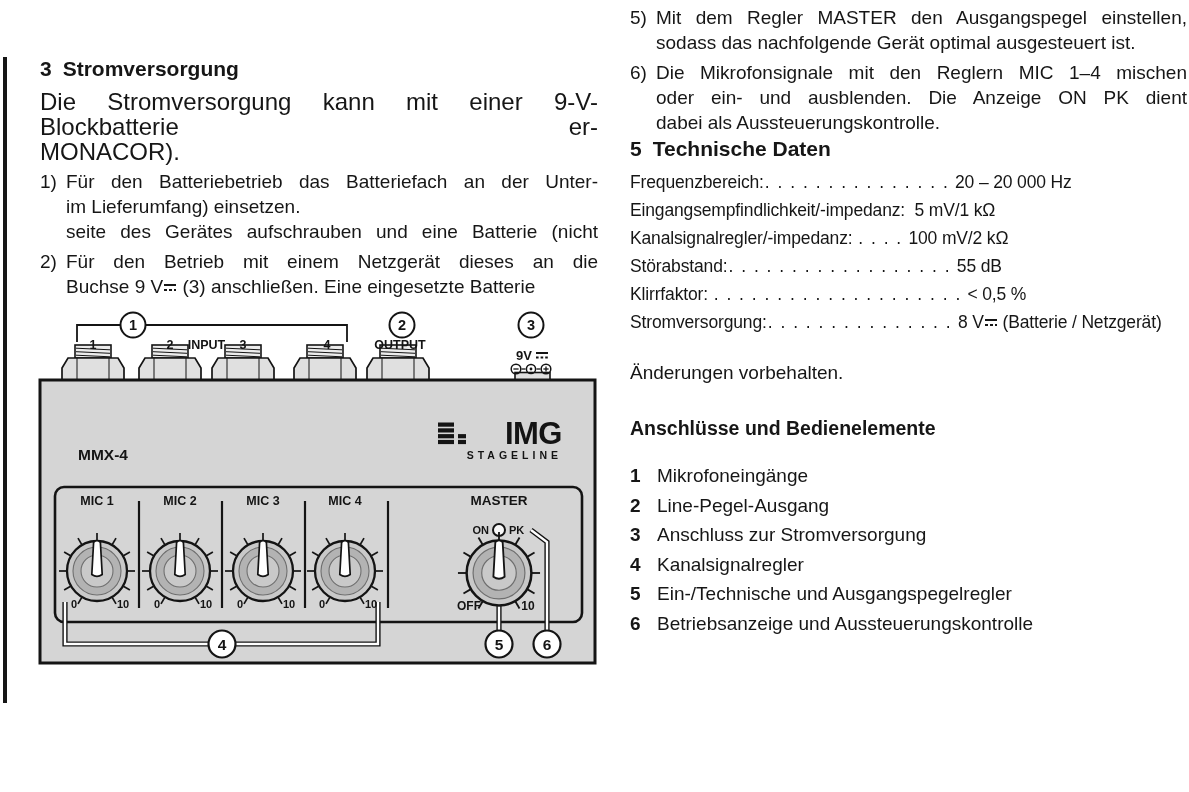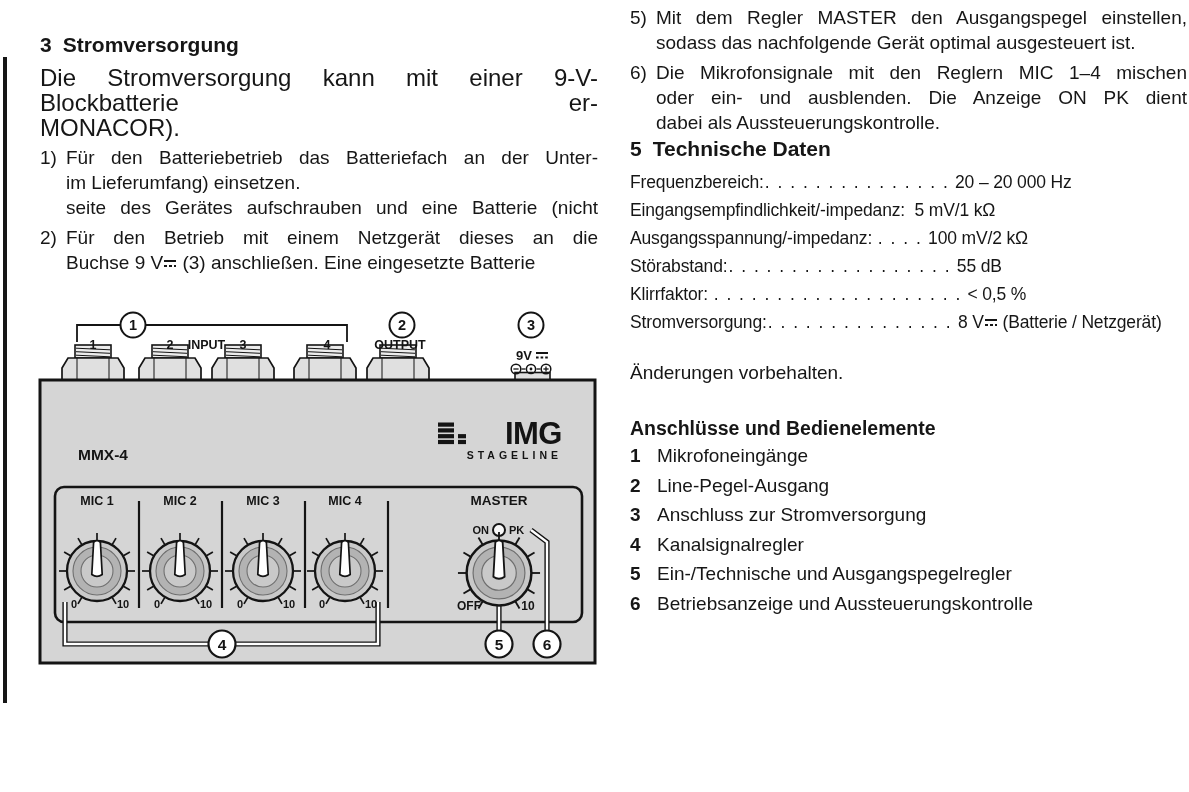--- a/index.html
+++ b/index.html
@@ -2,37 +2,37 @@
 <html><head>
 <meta charset="utf-8">
 <style>
   html,body{margin:0;padding:0;}
   body{
     width:1189px;height:792px;background:#ffffff;overflow:hidden;position:relative;
     font-family:"Liberation Sans","DejaVu Sans",sans-serif;color:#161616;
     -webkit-font-smoothing:antialiased;
   }
   .edge-bar{position:absolute;left:3px;top:57px;width:4px;height:646px;background:#161616;}
-  .col-left{position:absolute;left:40px;top:31px;width:558px;}
+  .col-left{position:absolute;left:40px;top:55px;width:558px;}
   .col-right{position:absolute;left:630px;top:5px;width:557px;}
 
   .sec-heading{font-size:21px;font-weight:bold;margin:0 0 6px 0;line-height:28px;}
   .sec-heading .hnum{margin-right:11px;}
   .para{margin:0;font-size:24px;line-height:25px;}
   .ln{display:block;}
   .j{text-align:justify;text-align-last:justify;}
 
   .list-item{position:relative;padding-left:26px;margin-top:5px;font-size:19px;line-height:25px;}
   .list-item .inum{position:absolute;left:0;top:0;}
 
   .tech-heading{margin-bottom:5px;}
   .spec{font-size:17.5px;line-height:28px;white-space:nowrap;letter-spacing:-0.15px;}
   .spec .dots{letter-spacing:1.5px;margin:0 1px;}
   .note{margin-top:24px;font-size:19px;line-height:25px;}
-  .controls-heading{font-size:19.5px;font-weight:bold;margin-top:30px;margin-bottom:0;line-height:26px;}
+  .controls-heading{font-size:19.5px;font-weight:bold;margin-top:30px;margin-bottom:20px;line-height:26px;}
   .ctrl{position:relative;padding-left:27px;font-size:19px;line-height:29.5px;}
   .ctrl .inum{position:absolute;left:0;top:0;font-weight:bold;}
 
   
   .dc{display:inline-block;position:relative;width:14px;height:9px;vertical-align:1px;}
   .dc .dc-top{position:absolute;left:1px;right:1px;top:1px;height:2px;background:#161616;}
   .dc .dc-bot{position:absolute;left:1px;right:1px;top:5.5px;height:2px;
     background:repeating-linear-gradient(90deg,#161616 0 2.8px,transparent 2.8px 4.8px);}
 
   .diagram-wrap{position:absolute;left:35px;top:308px;width:565px;height:364px;}
@@ -244,21 +244,21 @@
     <span class="ln j">Die Mikrofonsignale mit den Reglern MIC 1–4 mischen</span>
     <span class="ln j">oder ein- und ausblenden. Die Anzeige ON PK dient</span>
     <span class="ln">dabei als Aussteuerungskontrolle.</span>
   </div>
 
   <h2 class="sec-heading tech-heading"><span class="hnum">5</span><span>Technische Daten</span></h2>
 
   <div>
     <div class="spec"><span>Frequenzbereich:</span><span class="dots">. . . . . . . . . . . . . . .</span> <span>20 – 20 000 Hz</span></div>
     <div class="spec"><span>Eingangsempfindlichkeit/-impedanz:</span>&nbsp; <span>5 mV/1 kΩ</span></div>
-    <div class="spec"><span>Ausgangsspannung/-impedanz:</span> <span class="dots">. . . .</span> <span>100 mV/2 kΩ</span></div>
+    <div class="spec"><span>Kanalsignalregler/-impedanz:</span> <span class="dots">. . . .</span> <span>100 mV/2 kΩ</span></div>
     <div class="spec"><span>Störabstand:</span><span class="dots">. . . . . . . . . . . . . . . . . .</span> <span>55 dB</span></div>
     <div class="spec"><span>Klirrfaktor:</span> <span class="dots">. . . . . . . . . . . . . . . . . . . .</span> <span>&lt; 0,5 %</span></div>
     <div class="spec"><span>Stromversorgung:</span><span class="dots">. . . . . . . . . . . . . . .</span> <span>8 V</span><span class="dc"><span class="dc-top"></span><span class="dc-bot"></span></span> <span>(Batterie / Netzgerät)</span></div>
   </div>
 
   <div class="note">Änderungen vorbehalten.</div>
 
   <div class="controls-heading">Anschlüsse und Bedienelemente</div>
 
   <div>

